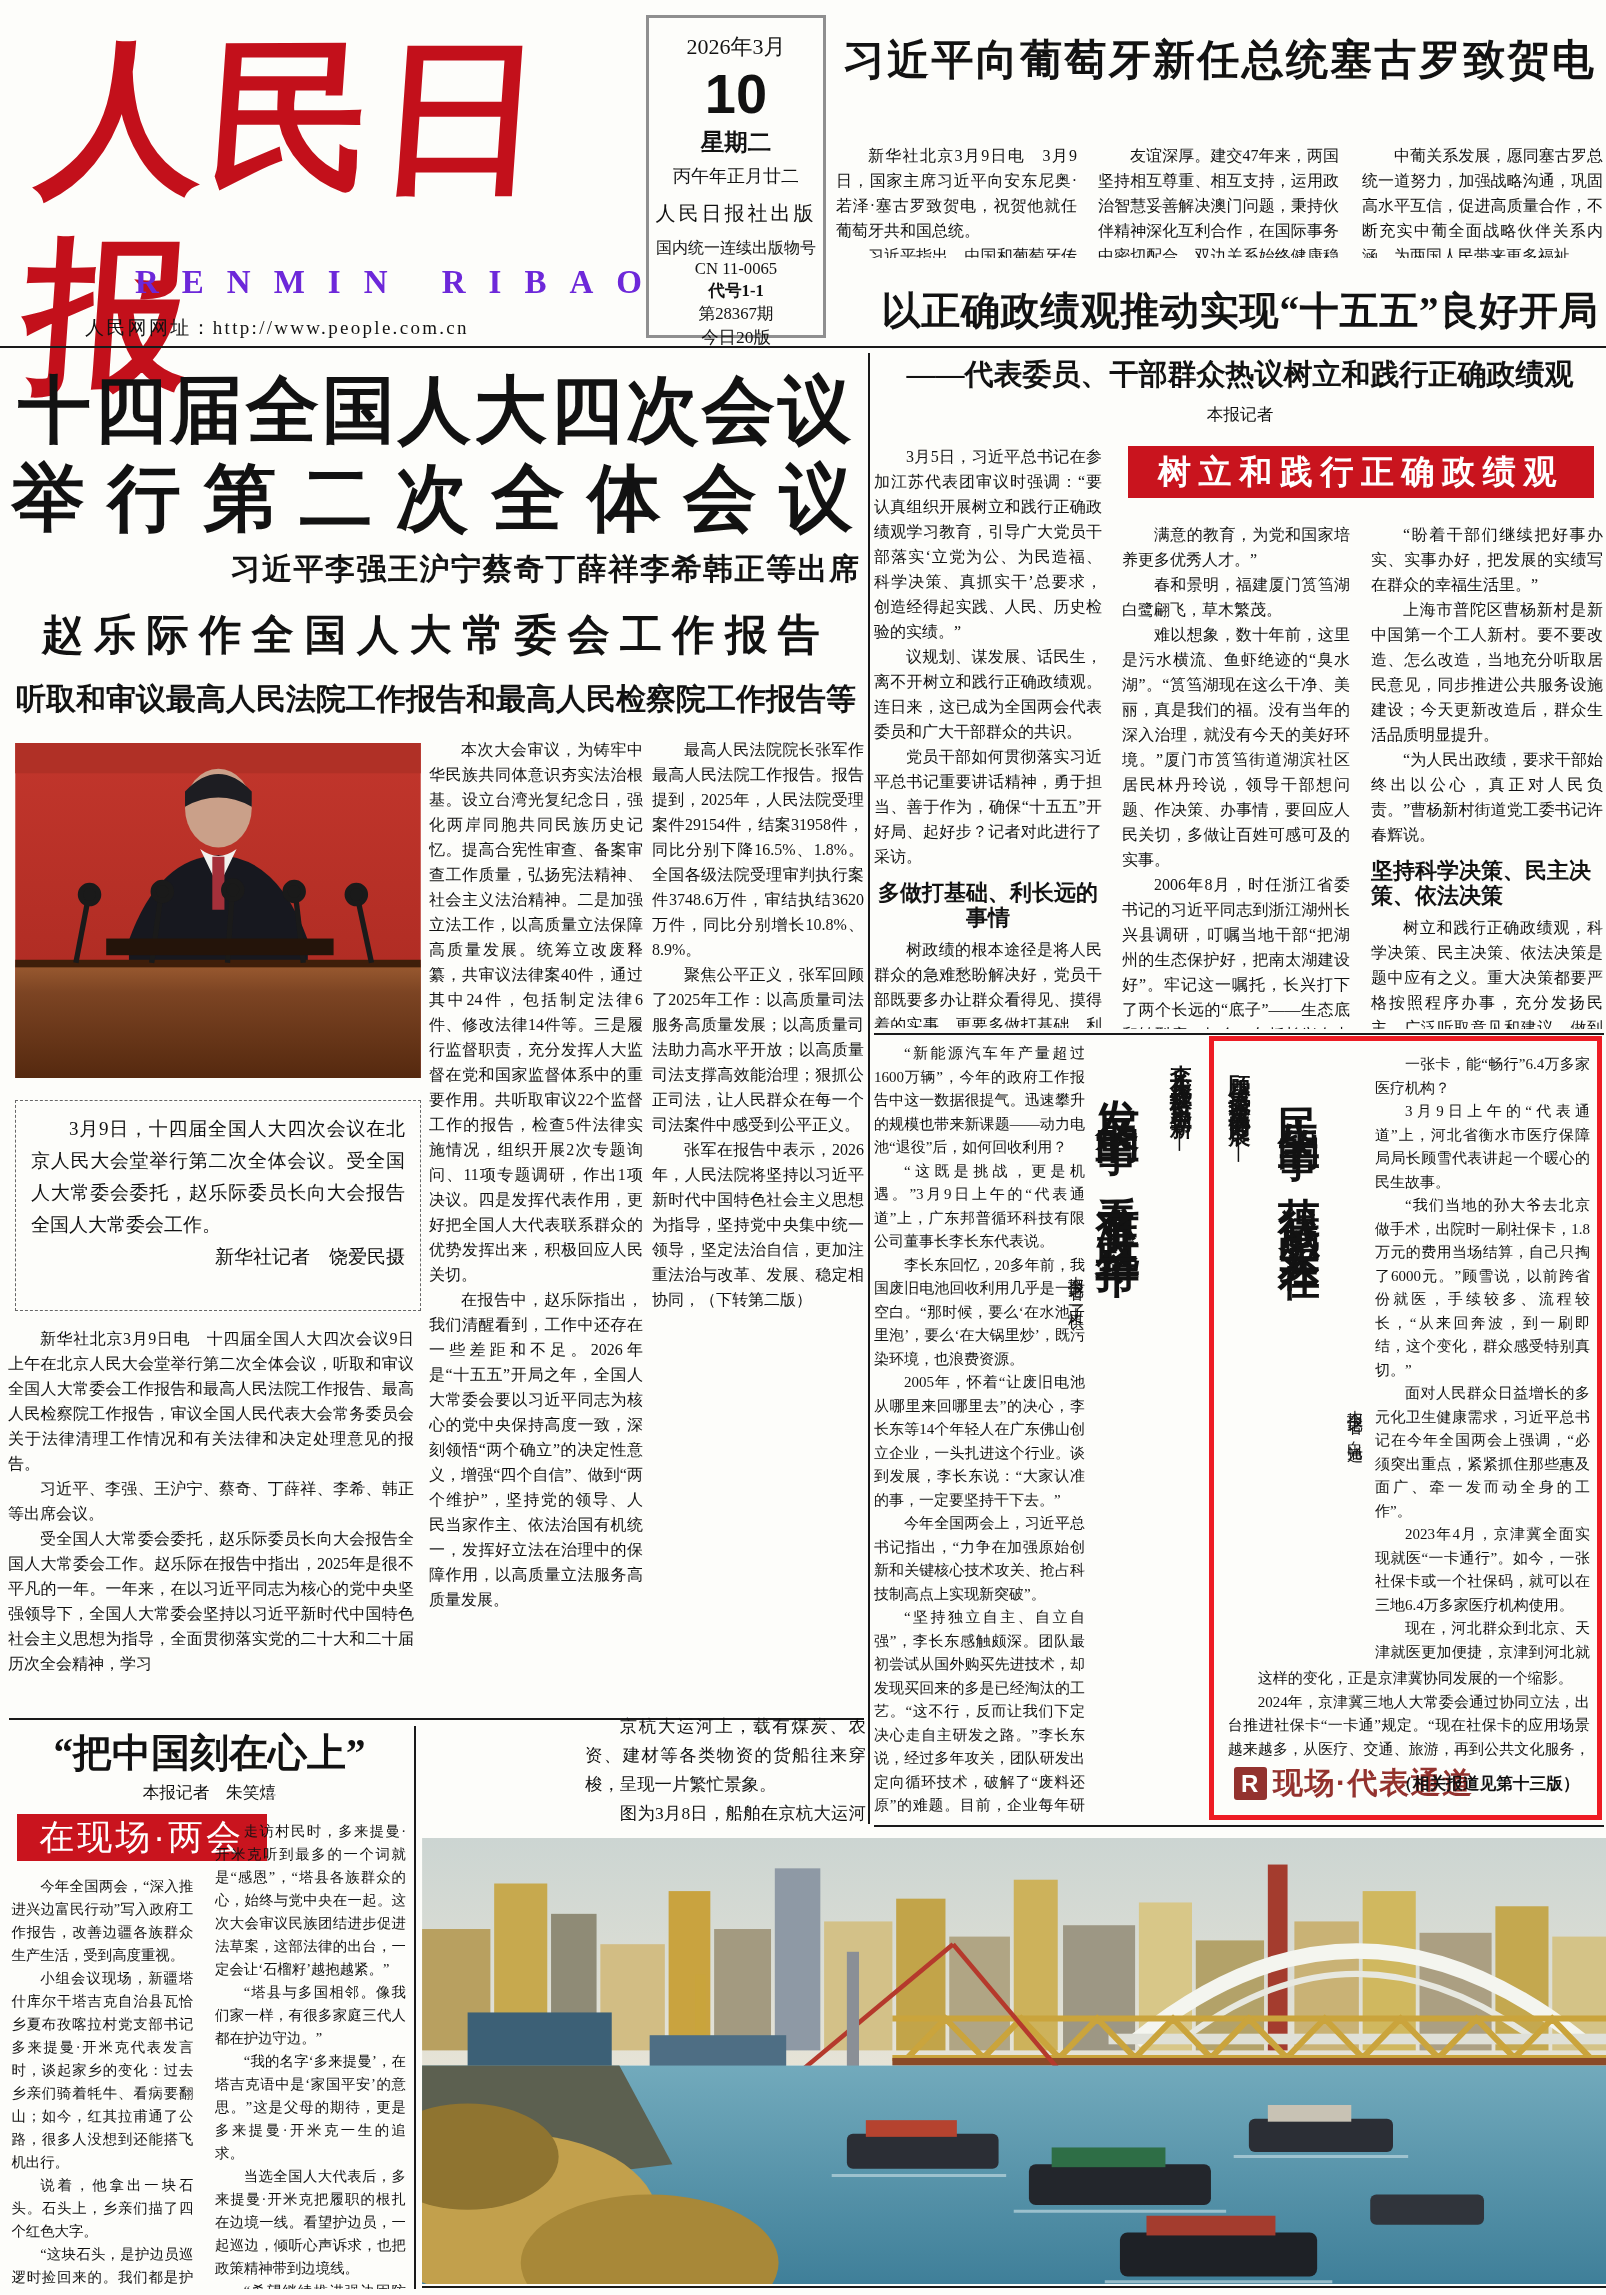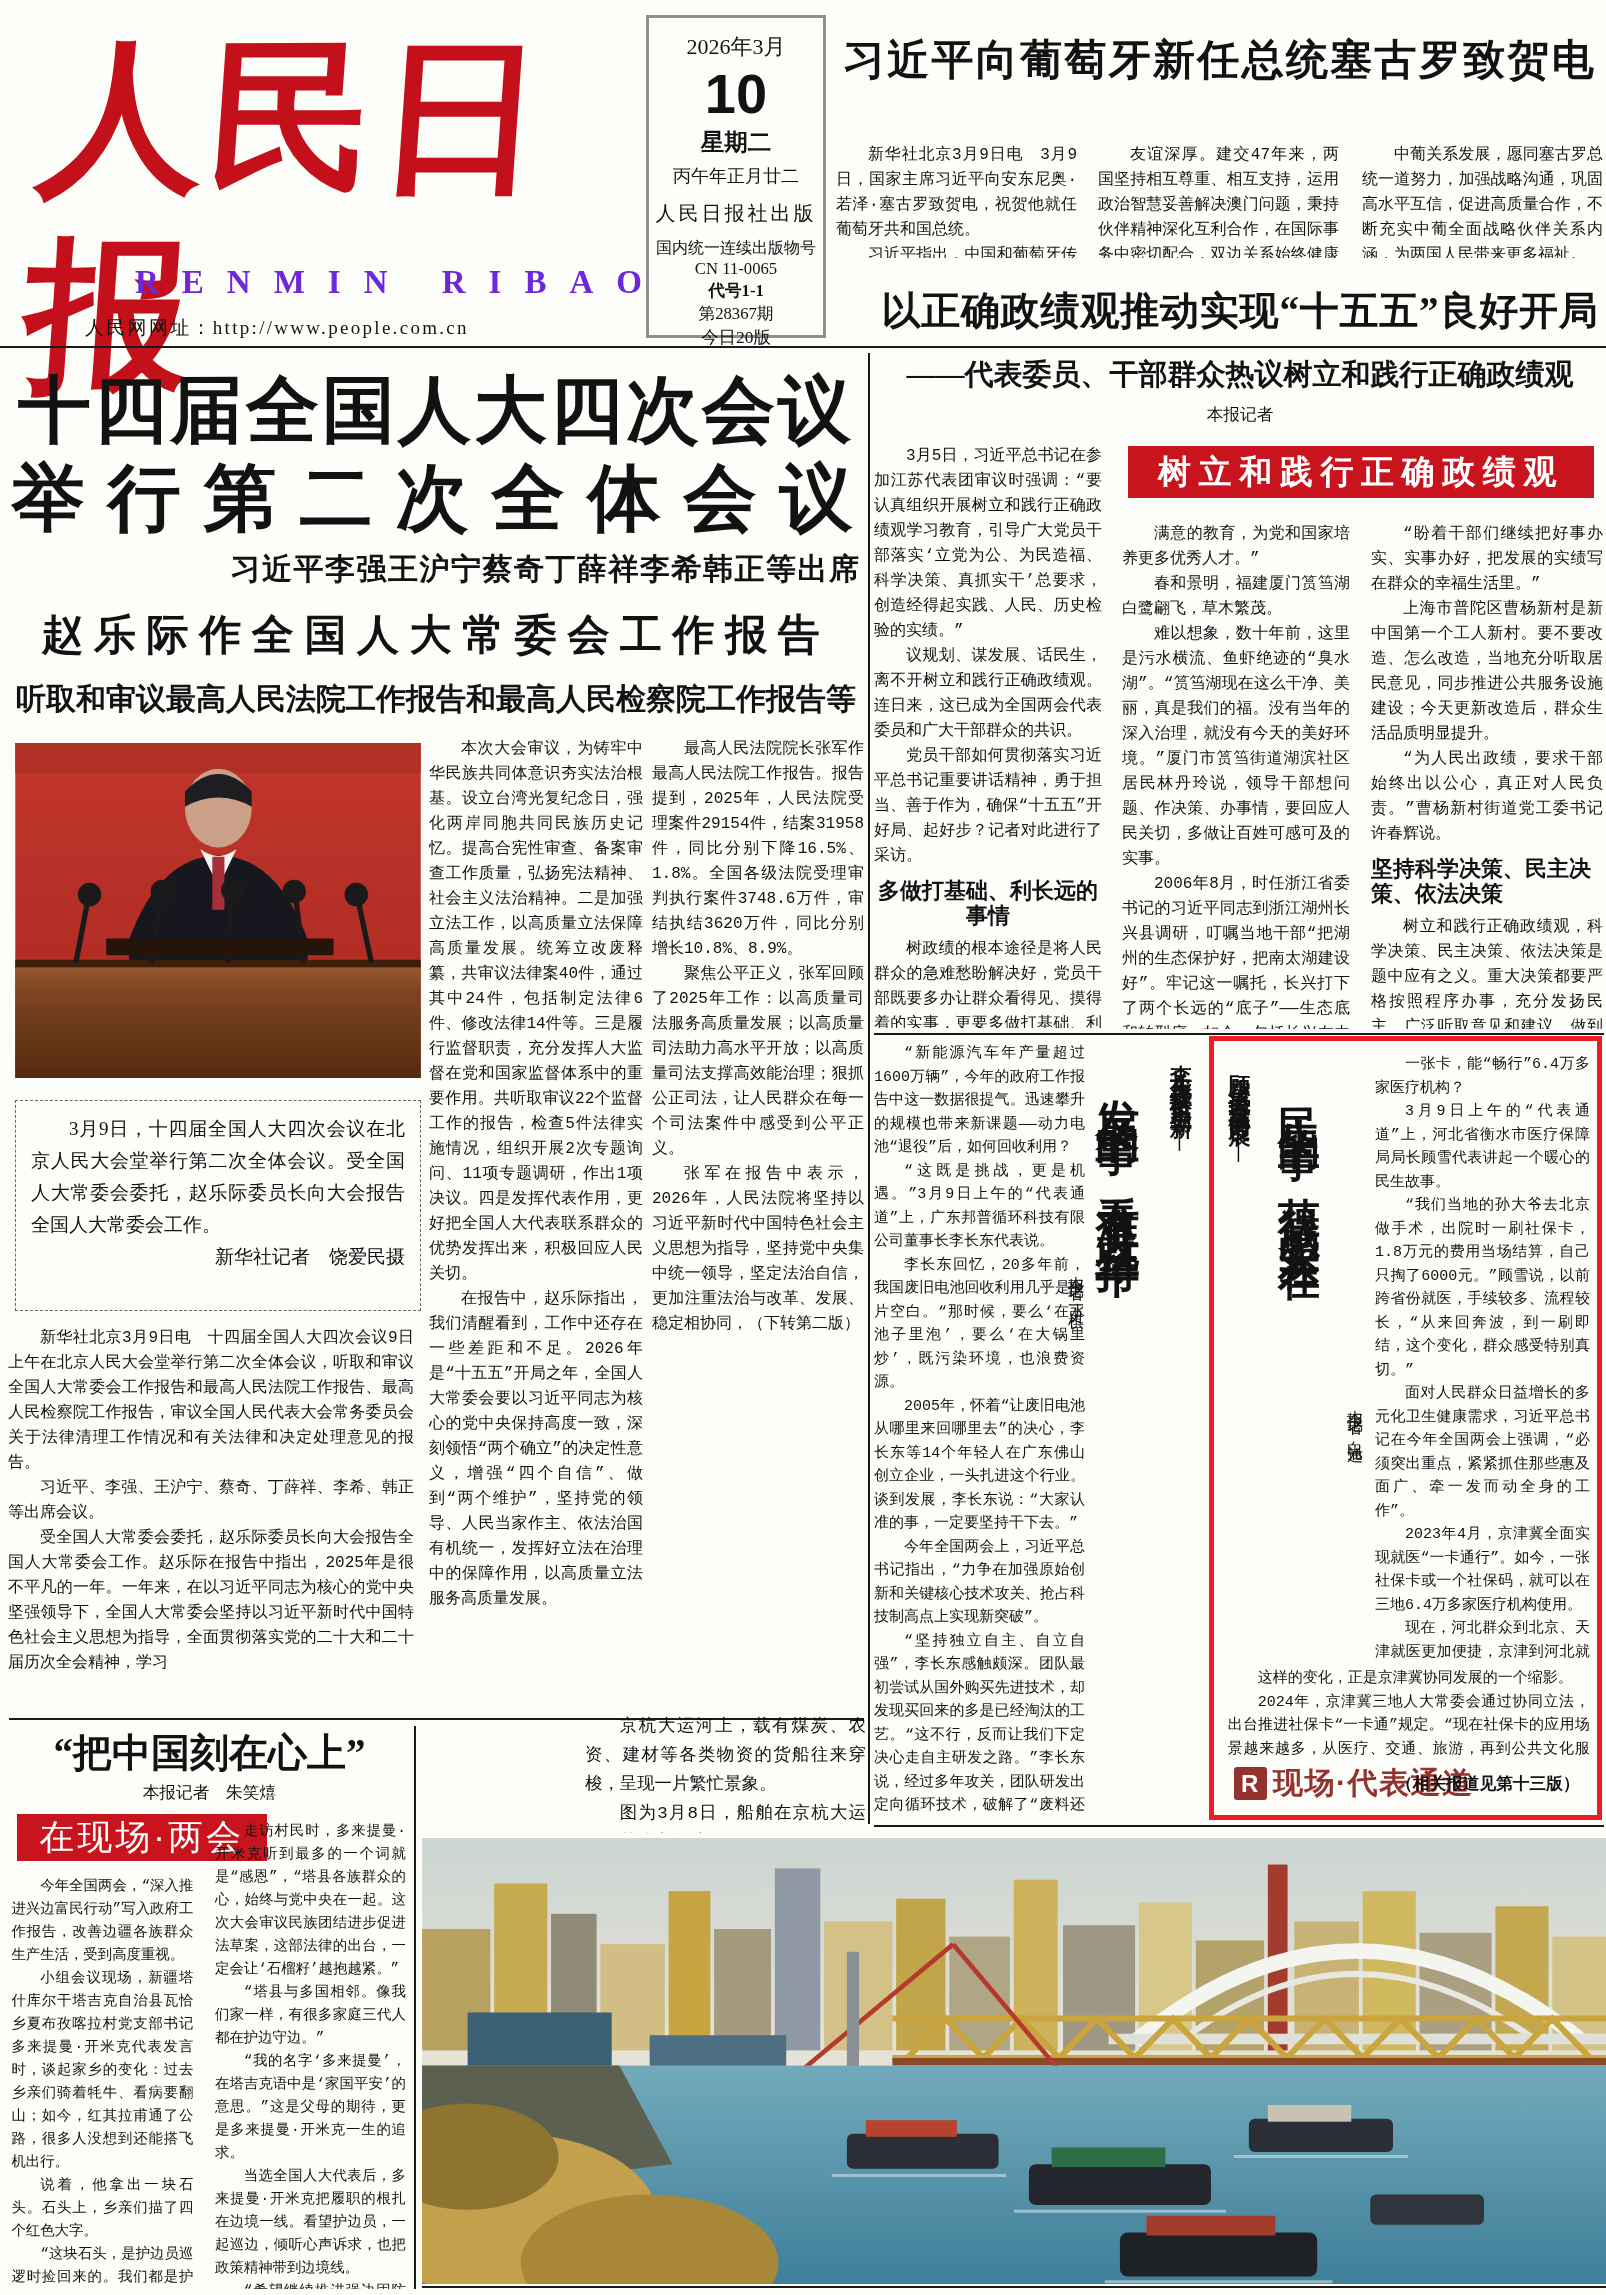--- a/index.html
+++ b/index.html
@@ -2,21 +2,21 @@
 <html style="font-size:12px"><head>
 <meta charset="utf-8">
 <style>
   html,body{margin:0;padding:0;background:#e8e8e4;}
   #page{position:relative;width:1607px;height:2295px;background:#fdfdfa;color:#121212;overflow:hidden;
         font-family:"Liberation Serif","DejaVu Serif",serif;}
   .abs{position:absolute;}
   .serif{font-family:"Liberation Serif","DejaVu Serif",serif;}
   .sans{font-family:"Liberation Sans","DejaVu Sans",sans-serif;}
   .col{overflow:hidden;text-align:justify;font-size:16px;line-height:25px;}
-  .col p{margin:0;text-indent:2em;font-family:Liberation Mono, monospace;}
+  .col p{margin:0;text-indent:2em;}
   .smallcol{font-size:15px;line-height:23.5px;}
   .rule{background:#1a1a1a;}
   .vert{writing-mode:vertical-rl;text-orientation:mixed;}
   .subhead{font-weight:bold;text-indent:0 !important;text-align:center;font-family:"Liberation Sans","DejaVu Sans",sans-serif;}
   
   .masthead-title{font-size:165px;font-weight:bold;color:#c3101b;letter-spacing:4.6px;transform:skewX(-4deg);line-height:1.2;}
   .renmin{font-size:33px;font-weight:bold;color:#6d28d9;letter-spacing:23px;}
   .website{font-size:19px;letter-spacing:2.3px;}
   .datebox{border:3px solid #8f8f8f;text-align:center;box-sizing:border-box;padding-top:13.7px;}
   .datebox div{margin:0 auto;}

